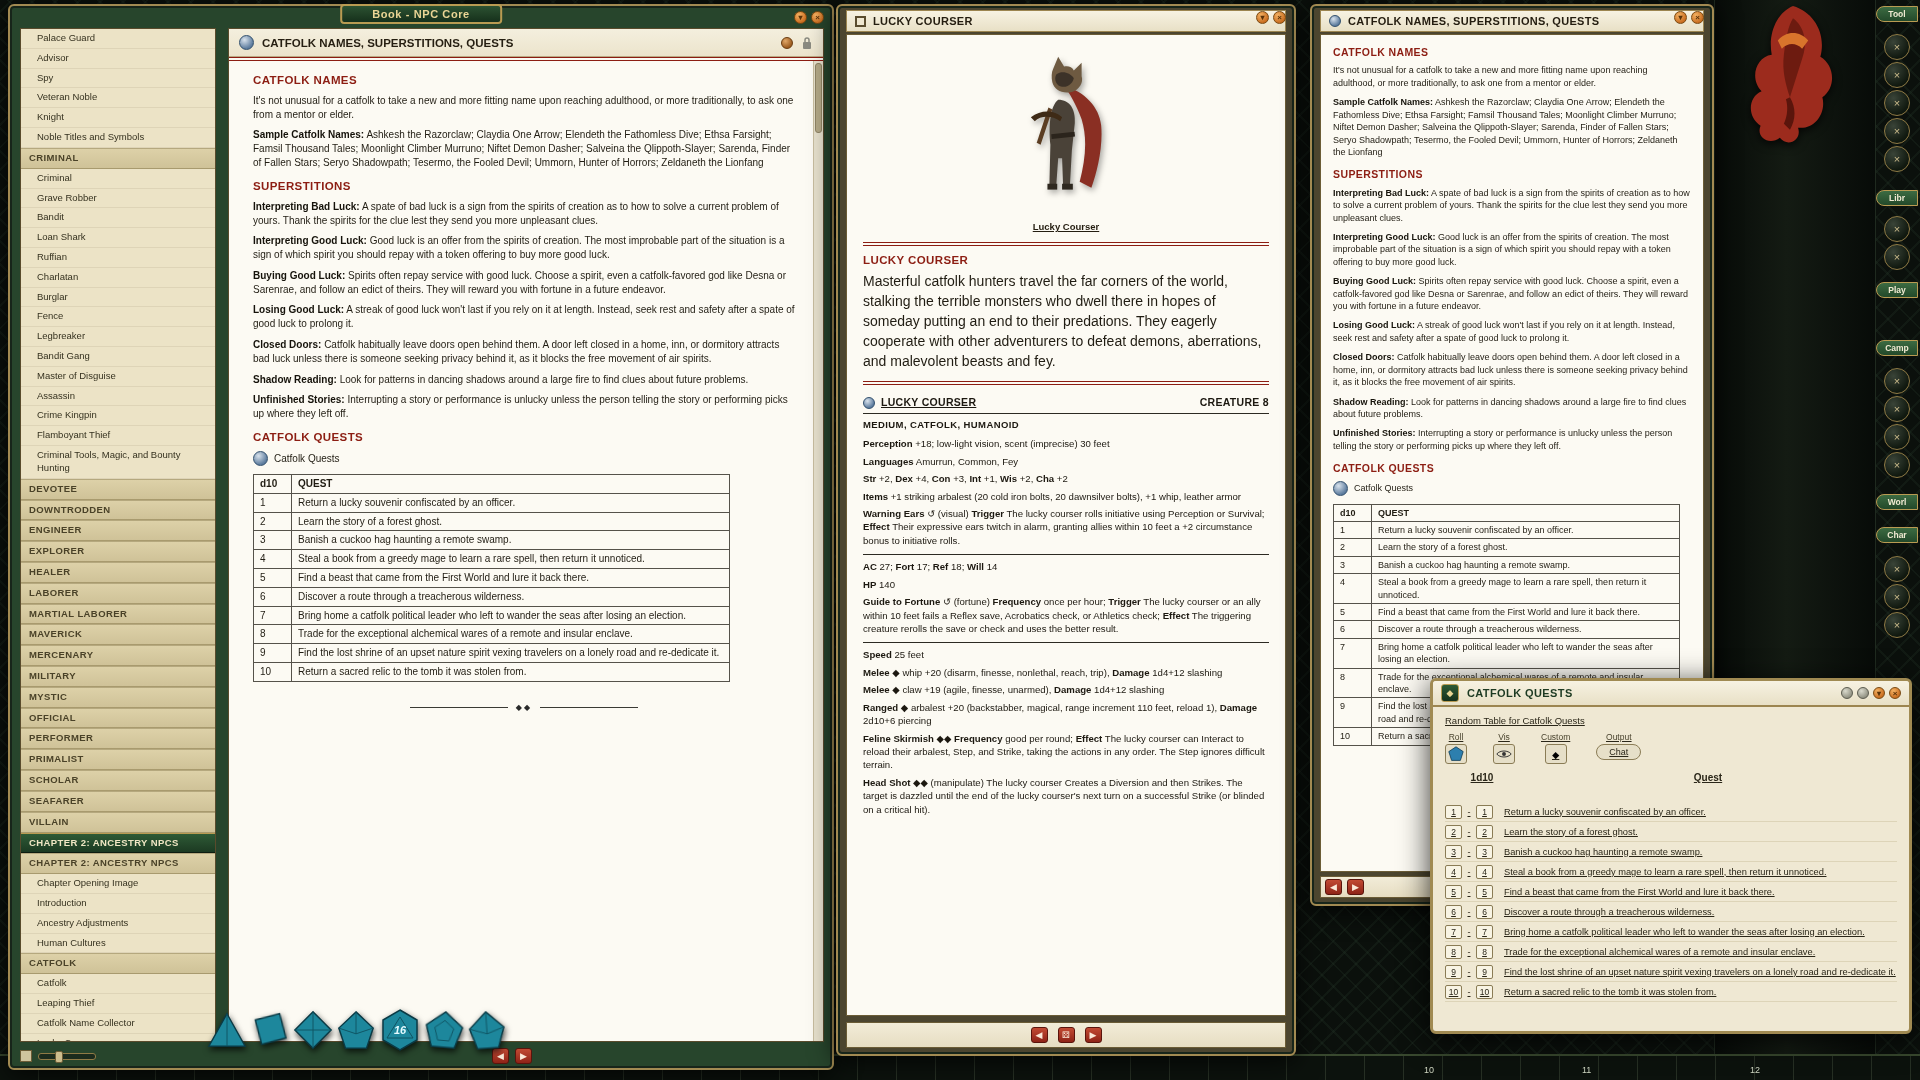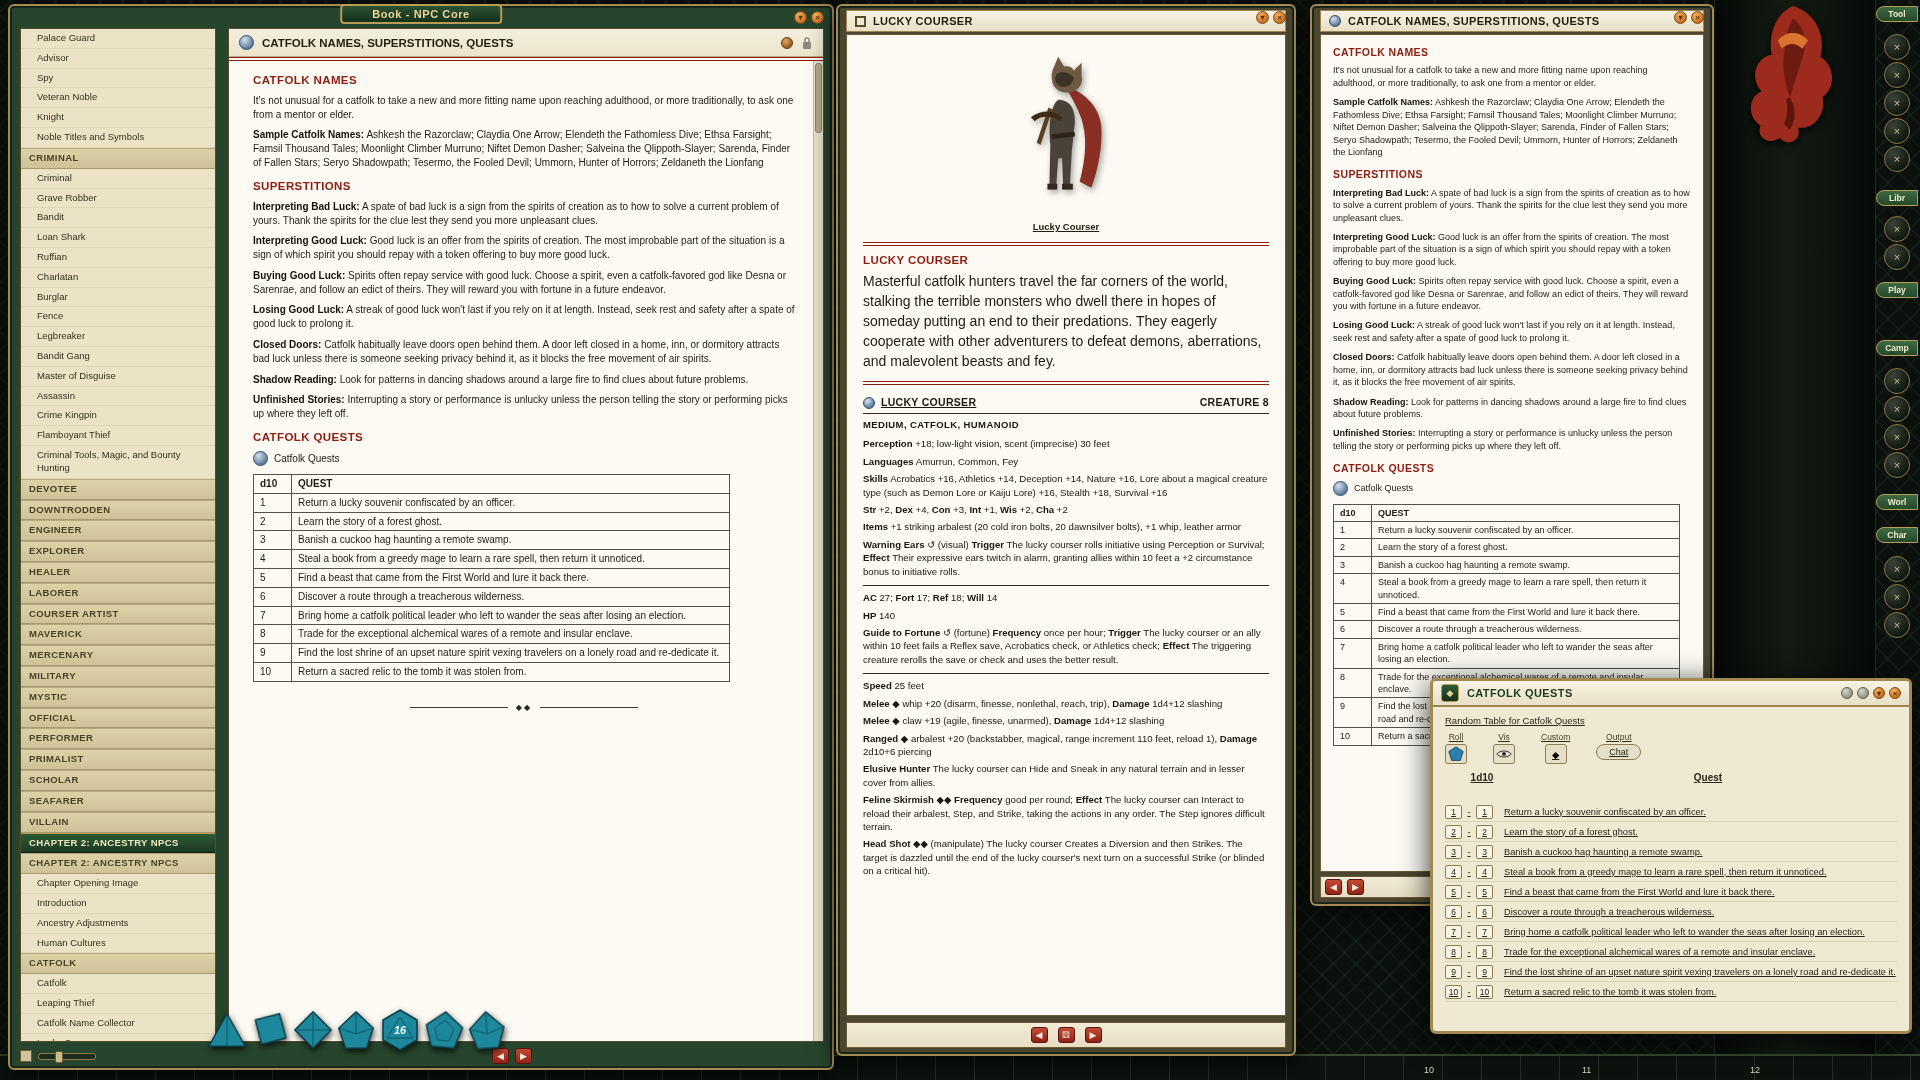--- a/index.html
+++ b/index.html
@@ -282,21 +282,21 @@
         <div class="nav-item plain">Assassin</div>
         <div class="nav-item plain">Crime Kingpin</div>
         <div class="nav-item plain">Flamboyant Thief</div>
         <div class="nav-item plain">Criminal Tools, Magic, and Bounty Hunting</div>
         <div class="nav-item header">DEVOTEE</div>
         <div class="nav-item header">DOWNTRODDEN</div>
         <div class="nav-item header">ENGINEER</div>
         <div class="nav-item header">EXPLORER</div>
         <div class="nav-item header">HEALER</div>
         <div class="nav-item header">LABORER</div>
-        <div class="nav-item header">COURSER ARTIST</div>
+        <div class="nav-item header">MARTIAL LABORER</div>
         <div class="nav-item header">MAVERICK</div>
         <div class="nav-item header">MERCENARY</div>
         <div class="nav-item header">MILITARY</div>
         <div class="nav-item header">MYSTIC</div>
         <div class="nav-item header">OFFICIAL</div>
         <div class="nav-item header">PERFORMER</div>
         <div class="nav-item header">PRIMALIST</div>
         <div class="nav-item header">SCHOLAR</div>
         <div class="nav-item header">SEAFARER</div>
         <div class="nav-item header">VILLAIN</div>
@@ -467,32 +467,30 @@
         <div class="sb-head">
           <span class="orb sm"></span>
           <span class="sb-name">LUCKY COURSER</span>
           <span class="sb-level">CREATURE 8</span>
         </div>
         <div class="sb-traits">MEDIUM, CATFOLK, HUMANOID</div>
         <div class="sb-lines">
 
         <p class="sb-line"><b>Perception</b><span> +18; low-light vision, scent (imprecise) 30 feet</span></p>
             <p class="sb-line"><b>Languages</b><span> Amurrun, Common, Fey</span></p>
-            <p class="sb-line"><b>Skills</b><span> Acrobatics +16, Athletics +14, Deception +14, Nature +16, Lore about a magical creature type (such as Demon Lore or Kaiju Lore) +16, Stealth +18, Survival +16</span></p>
             <p class="sb-line"><b>Str</b><span> +2, </span><b>Dex</b><span> +4, </span><b>Con</b><span> +3, </span><b>Int</b><span> +1, </span><b>Wis</b><span> +2, </span><b>Cha</b><span> +2</span></p>
             <p class="sb-line"><b>Items</b><span> +1 striking arbalest (20 cold iron bolts, 20 dawnsilver bolts), +1 whip, leather armor</span></p>
             <p class="sb-line"><b>Warning Ears</b><span> ↺ (visual) </span><b>Trigger</b><span> The lucky courser rolls initiative using Perception or Survival; </span><b>Effect</b><span> Their expressive ears twitch in alarm, granting allies within 10 feet a +2 circumstance bonus to initiative rolls.</span></p>
             <p class="sb-line rule"><b>AC</b><span> 27; </span><b>Fort</b><span> 17; </span><b>Ref</b><span> 18; </span><b>Will</b><span> 14</span></p>
             <p class="sb-line"><b>HP</b><span> 140</span></p>
             <p class="sb-line"><b>Guide to Fortune</b><span> ↺ (fortune) </span><b>Frequency</b><span> once per hour; </span><b>Trigger</b><span> The lucky courser or an ally within 10 feet fails a Reflex save, Acrobatics check, or Athletics check; </span><b>Effect</b><span> The triggering creature rerolls the save or check and uses the better result.</span></p>
             <p class="sb-line rule"><b>Speed</b><span> 25 feet</span></p>
             <p class="sb-line"><b>Melee</b><span> ◆ whip +20 (disarm, finesse, nonlethal, reach, trip), </span><b>Damage</b><span> 1d4+12 slashing</span></p>
             <p class="sb-line"><b>Melee</b><span> ◆ claw +19 (agile, finesse, unarmed), </span><b>Damage</b><span> 1d4+12 slashing</span></p>
             <p class="sb-line"><b>Ranged</b><span> ◆ arbalest +20 (backstabber, magical, range increment 110 feet, reload 1), </span><b>Damage</b><span> 2d10+6 piercing</span></p>
-            <p class="sb-line"><b>Elusive Hunter</b><span> The lucky courser can Hide and Sneak in any natural terrain and in lesser cover from allies.</span></p>
             <p class="sb-line"><b>Feline Skirmish</b><span> ◆◆ </span><b>Frequency</b><span> good per round; </span><b>Effect</b><span> The lucky courser can Interact to reload their arbalest, Step, and Strike, taking the actions in any order. The Step ignores difficult terrain.</span></p>
             <p class="sb-line"><b>Head Shot</b><span> ◆◆ (manipulate) The lucky courser Creates a Diversion and then Strikes. The target is dazzled until the end of the lucky courser's next turn on a successful Strike (or blinded on a critical hit).</span></p>
           </div>
       </div>
     </div>
     <div class="win-bottom">
       <button class="red-btn"><span>◀</span></button>
       <button class="red-btn"><span>⚄</span></button>
       <button class="red-btn"><span>▶</span></button>
     </div>

